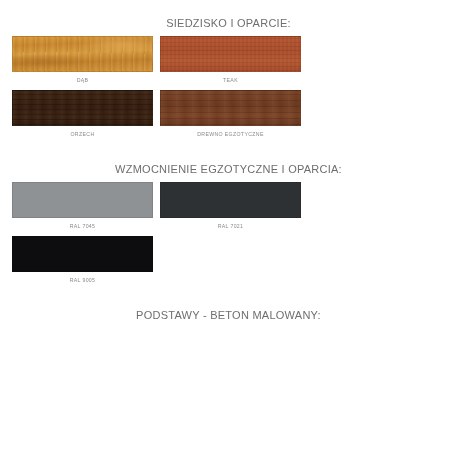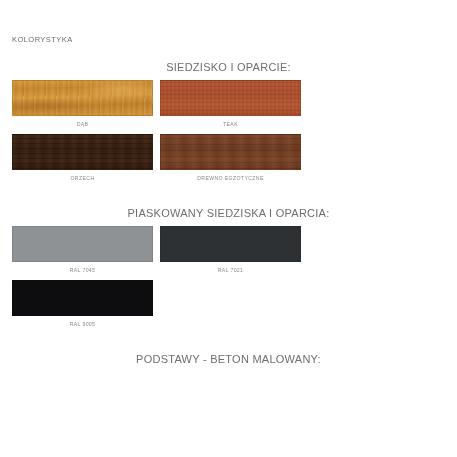--- a/index.html
+++ b/index.html
@@ -158,21 +158,20 @@
       10px 7px, 12px 11px, 9px 9px, 11px 8px,
       14px 12px, 10px 10px, 12px 9px, 8px 11px,
       7px 6px, 9px 8px, 11px 7px;
   }
 </style>
 </head>
 <body>
 
 <div class="page">
 
-  <div class="doc-title">KOLORYSTYKA</div>
 
   <div class="section">
     <div class="section-heading">SIEDZISKO I OPARCIE:</div>
     <div class="swatch-row">
       <div class="swatch-cell">
         <div class="swatch tex-dab"></div>
         <div class="swatch-label">DĄB</div>
       </div>
       <div class="swatch-cell">
         <div class="swatch tex-teak"></div>
@@ -183,21 +182,21 @@
         <div class="swatch-label">ORZECH</div>
       </div>
       <div class="swatch-cell">
         <div class="swatch tex-egzot"></div>
         <div class="swatch-label">DREWNO EGZOTYCZNE</div>
       </div>
     </div>
   </div>
 
   <div class="section">
-    <div class="section-heading tight">PIASKOWANY SIEDZISKA I OPARCIA:</div>
+    <div class="section-heading tight">WZMOCNIENIE EGZOTYCZNE I OPARCIA:</div>
     <div class="swatch-row">
       <div class="swatch-cell">
         <div class="swatch tex-flat" style="background:#8f9295"></div>
         <div class="swatch-label">RAL 7045</div>
       </div>
       <div class="swatch-cell">
         <div class="swatch tex-flat" style="background:#2e3134"></div>
         <div class="swatch-label">RAL 7021</div>
       </div>
       <div class="swatch-cell">

